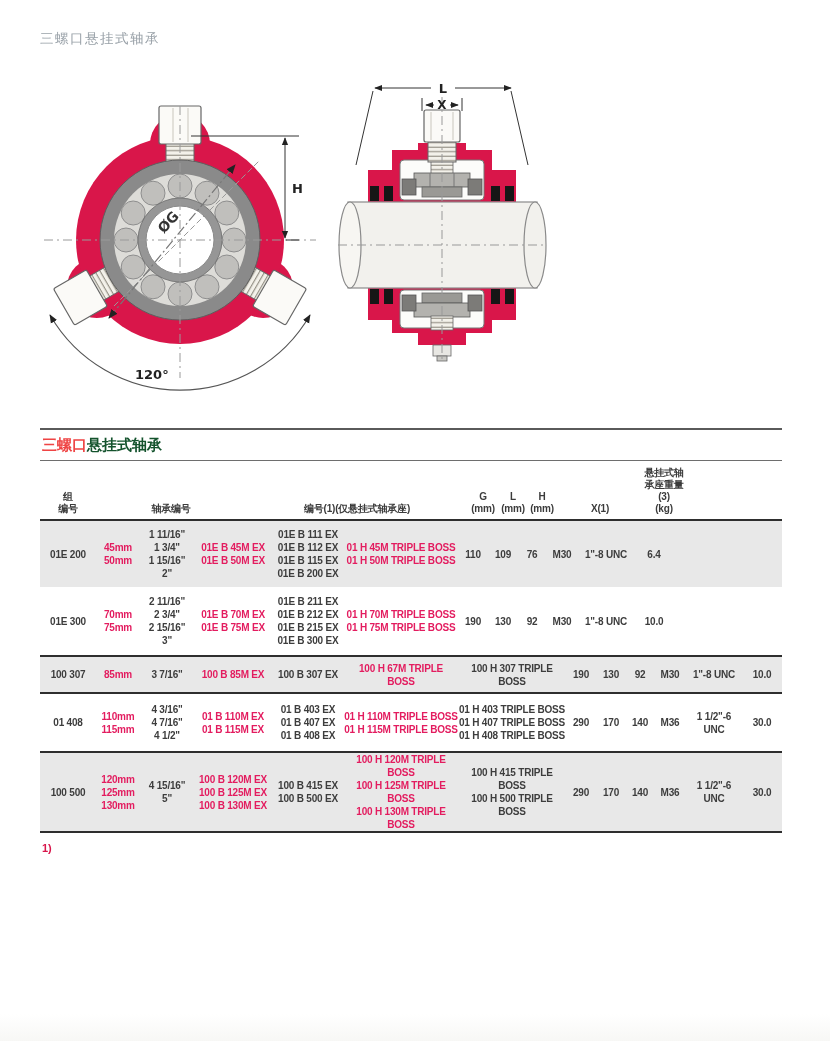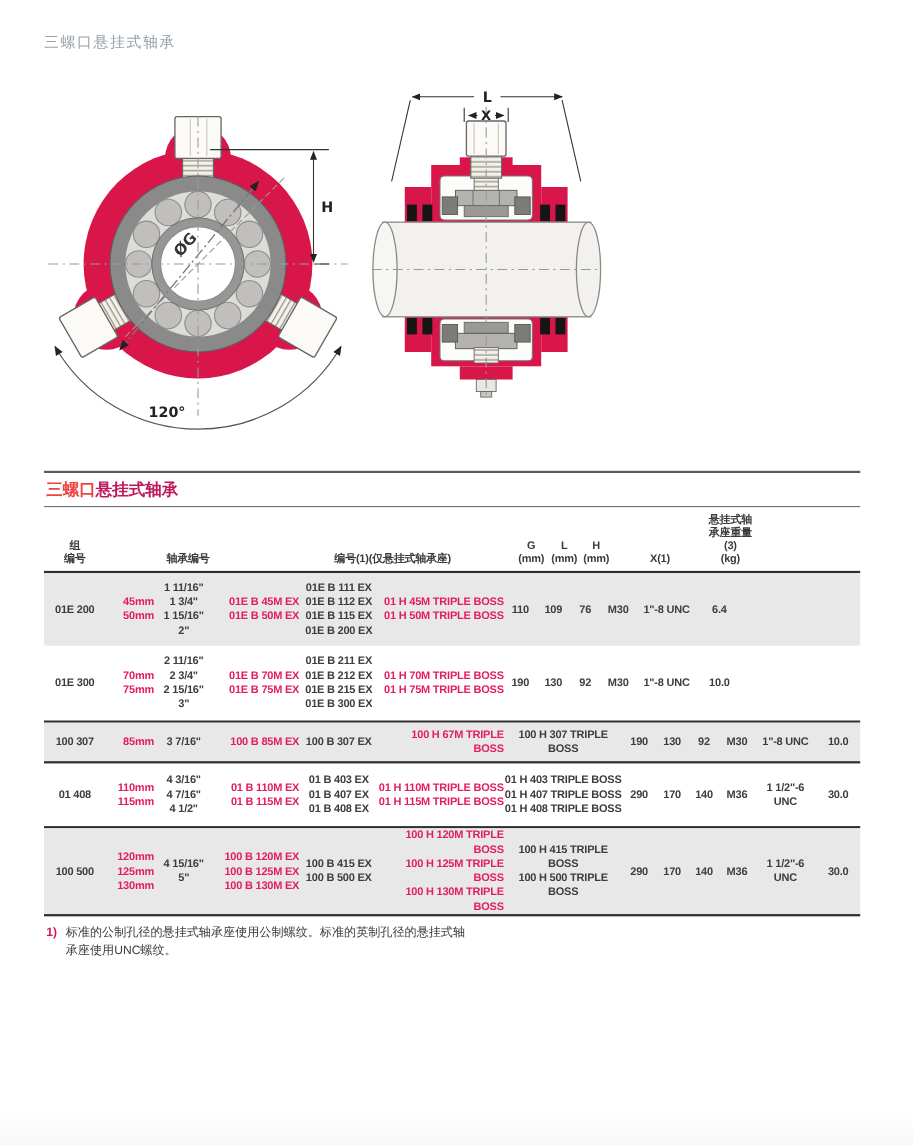--- a/index.html
+++ b/index.html
@@ -12,35 +12,35 @@
 
   
   .top-title { left:40px; top:30px; font-size:13.5px; letter-spacing:1.5px;
     color:#99a1a8; font-weight:500; }
 
   
   .tbl { left:40px; top:428px; width:742px; }
   .sect-title { border-top:2px solid #5a5a5a; border-bottom:1px solid #6e6e6e;
     padding:6px 2px 5px 2px; font-size:15px; font-weight:bold; }
   .sect-title .red { color:#ef4444; }
-  .sect-title .blk { color:#be185d; }
+  .sect-title .blk { color:#14532d; }
 
   .thead { display:flex; align-items:flex-end; padding:6px 0 4px 0;
     border-bottom:2.5px solid #2e2e2e; min-height:52px;
     font-size:10px; font-weight:bold; line-height:12px; color:#3b3b3b; }
   .hc { text-align:center; white-space:pre-line; letter-spacing:-0.2px; }
   .hc .l1 { text-align:left; padding-left:22px; }
   .hc .l2 { text-align:left; padding-left:12px; }
 
   .trow { display:flex; align-items:center; font-size:10px; font-weight:bold;
     line-height:13px; letter-spacing:-0.2px; }
   .trow.gray { background:#e8e8e8; }
   .trow.sep { border-bottom:2px solid #2e2e2e; }
   .c { text-align:center; white-space:pre-line; }
-  .c.red { color:#e31c5f;text-align:right; }
+  .c.red { color:#e31c5f; }
 
   .w-group{width:56px}.w-dmet{width:44px}.w-dinch{width:54px}
   .w-bmet{width:78px}.w-binch{width:72px}
   .w-hmet{width:114px}.w-hinch{width:108px}
   .w-g{width:30px}.w-l{width:30px}.w-h{width:28px}
   .w-xm{width:32px}.w-xu{width:56px}.w-wt{width:40px}
   .w-shaft{width:98px}.w-bear{width:150px}.w-hang{width:222px}.w-x{width:88px}
 
   .r0{min-height:66px}.r1{min-height:70px}.r2{min-height:37px}
   .r3{min-height:59px}.r4{min-height:59px}
@@ -349,16 +349,15 @@
     <div class="c w-l">170</div>
     <div class="c w-h">140</div>
     <div class="c w-xm">M36</div>
     <div class="c w-xu">1 1/2"-6 UNC</div>
     <div class="c w-wt">30.0</div>
   </div>
 </div>
 
 <div class="abs footnote">
   <span class="fn-marker">1)</span>
-  <span class="fn-text">标准的公制孔径的悬挂式轴承座使用公制螺纹。标准的英制孔径的悬挂式轴承座使用UNC螺纹。</span>
 </div>
 
 <div class="abs bottom-shade"></div>
 
 </body></html>

